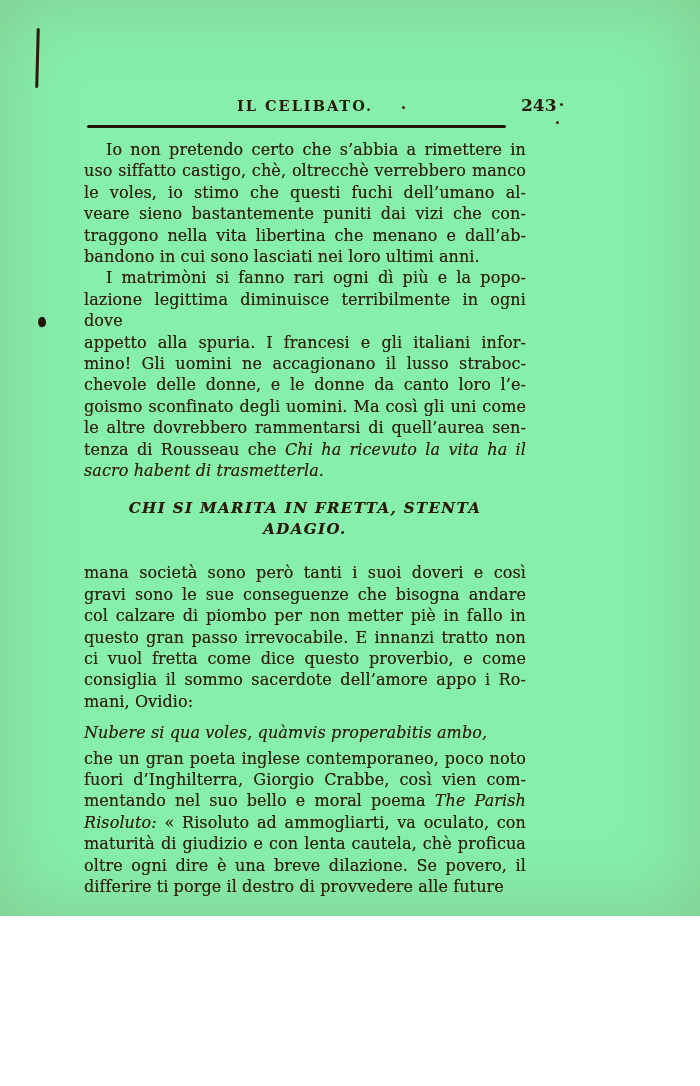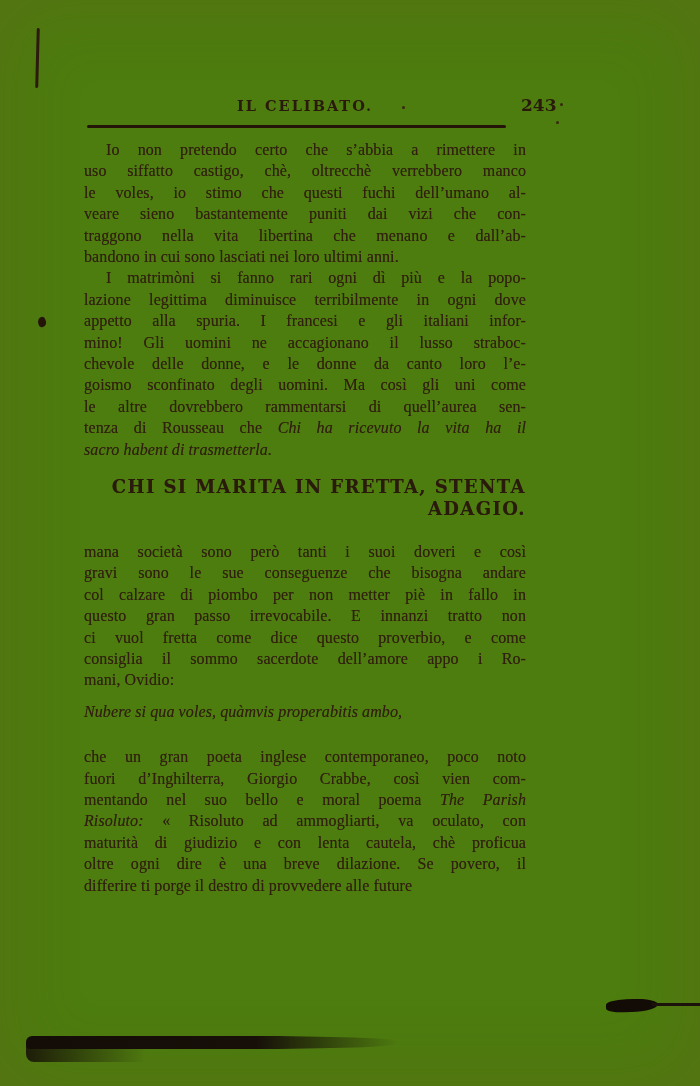--- a/index.html
+++ b/index.html
@@ -1,22 +1,22 @@
 <!DOCTYPE html>
 <html><head>
 <meta charset="utf-8">
 <style>
   html, body { margin: 0; padding: 0; }
   body { font-family: "DejaVu Serif", "Liberation Serif", serif; }
 
   .page {
     position: relative;
     width: 700px;
-    height: 1086px;
-    background: #4d7c0f;
+    height: 916px;
+    background: #86efac;
     box-shadow: inset 0 0 80px rgba(120, 78, 38, 0.22);
     overflow: hidden;
     color: #2f1e10;
   }
 
   
   .header {
     position: absolute;
     left: 84px;
     top: 97px;
@@ -60,35 +60,35 @@
     line-height: 21.4px;
     letter-spacing: 0.1px;
     color: #31200f;
     text-shadow: 0 0 0.4px rgba(49, 32, 15, 0.6);
   }
   .paragraph { margin: 0; }
   .line {
     text-align: justify;
     text-align-last: justify;
     white-space: normal;
-    font-family: Liberation Serif, serif;
   }
   .line.last { text-align-last: left; }
   .line.indent { text-indent: 22px; }
 
   .section-heading {
-    text-align: right;
-    font-size: 18px;
+    text-align: center;
+    font-size: 15px;
     font-weight: bold;
     letter-spacing: 1.4px;
     color: #2a1a0c;
     margin: 16px 0 22px 0;
+    font-style: italic;
   }
 
-  .verse { margin: 10px 0 24px 0; font-style: italic; }
+  .verse { margin: 10px 0 4px 0; font-style: italic; }
   .verse .line { text-align: left; text-align-last: left; }
 
   i { font-style: italic; }
 
   
   .artifact { position: absolute; pointer-events: none; }
   .a-topleft-line {
     left: 36px; top: 28px; width: 3px; height: 60px;
     background: #2b1a0d; border-radius: 2px;
     transform: rotate(1.5deg);

